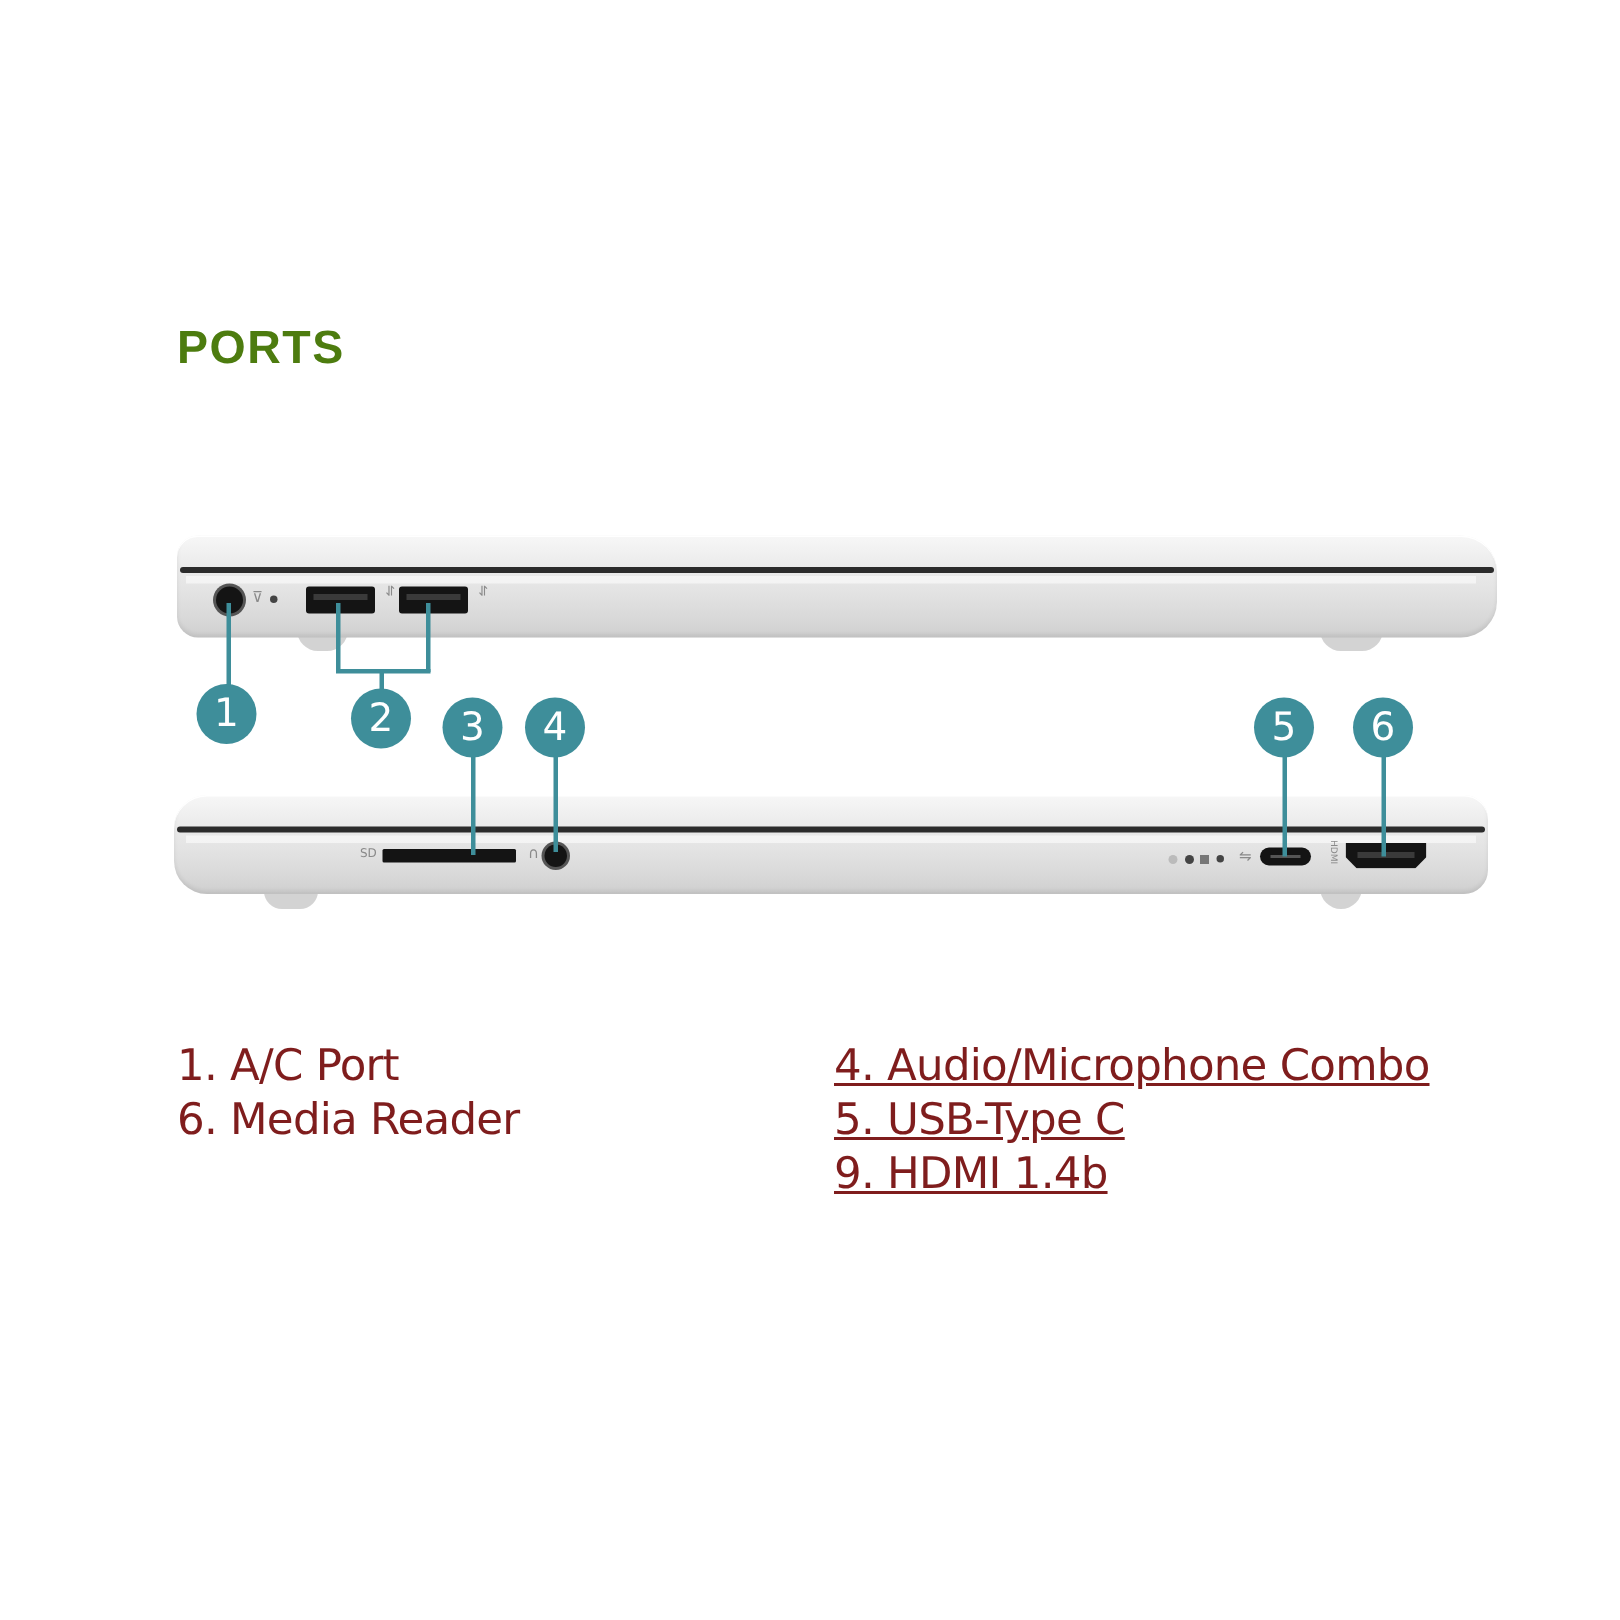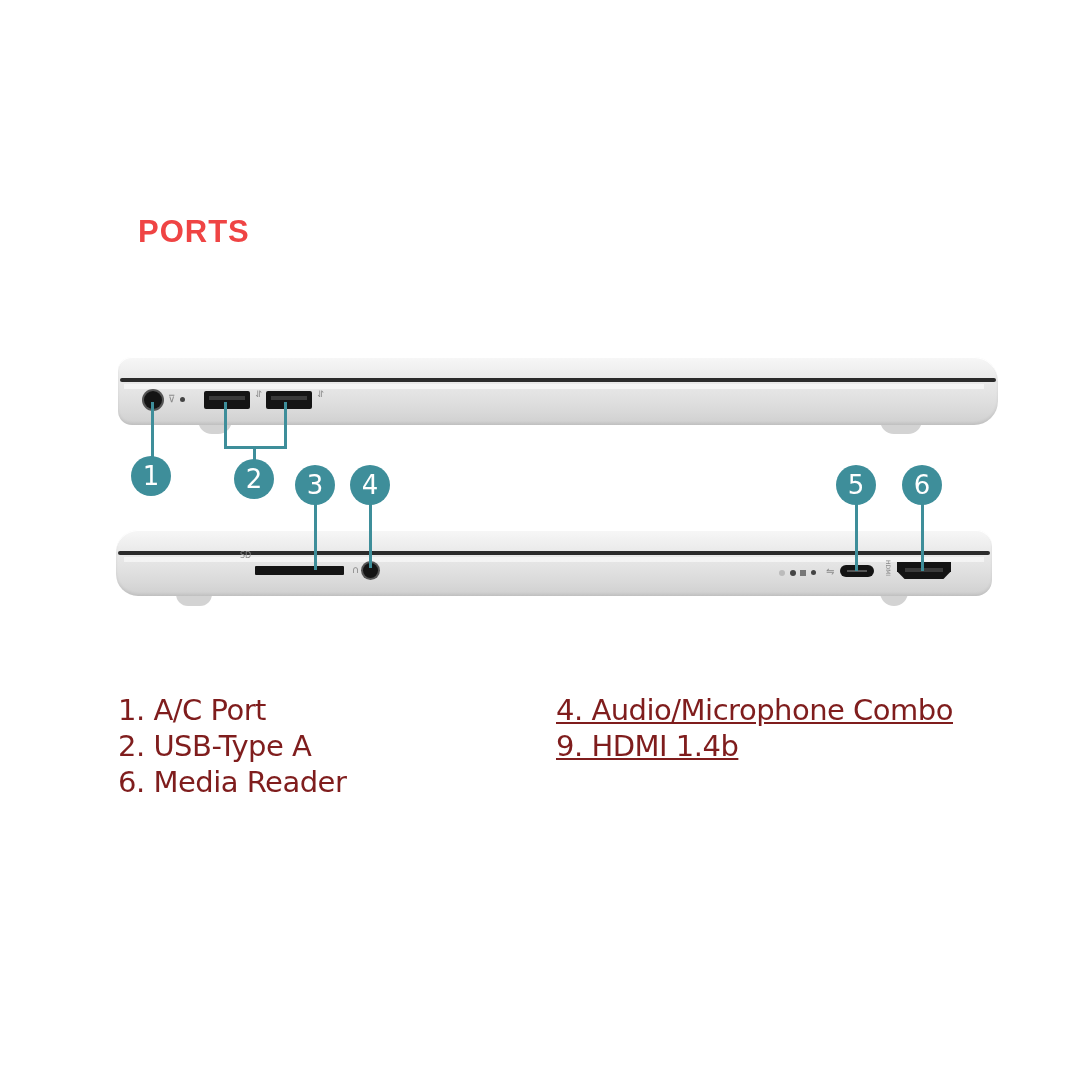--- a/index.html
+++ b/index.html
@@ -13,21 +13,21 @@
     .port-black { position: absolute; background: #141414; }
     .callout { position: absolute; width: 40px; height: 40px; border-radius: 50%; color: #fff; font-size: 26px; text-align: center; line-height: 40px; font-family: "DejaVu Sans", sans-serif; }
     .leader { position: absolute; }
     .glyph { position: absolute; color: #8a8a8a; font-size: 9px; font-family: "DejaVu Sans", sans-serif; }
     .legend { position: absolute; font-size: 29px; color: #7f1d1d; line-height: 36px; font-family: "DejaVu Sans", sans-serif; letter-spacing: -0.5px; }
     .legend div { white-space: nowrap; }
   </style>
 </head>
 <body>
 
-<div class="title" style="color:#ef4444;margin-left:20px;">PORTS</div>
+<div class="title" style="color:#4d7c0f;">PORTS</div>
 
 <div class="laptop">
   <div class="foot" style="left:198px; top:420px; width:34px; height:14px;"></div>
   <div class="foot" style="left:880px; top:420px; width:42px; height:14px;"></div>
   <div class="body-shell" style="left:118px; top:357px; width:880px; height:68px;"></div>
   <div class="lid-line" style="left:120px; top:378px; width:876px;"></div>
   <div class="lower-highlight" style="left:124px; top:384px; width:860px;"></div>
 
   <div class="port-black" style="left:144px; top:391px; width:18px; height:18px; border-radius:50%; box-shadow:0 0 0 2px #555;"></div>
   <div class="glyph" style="left:168px; top:393px; font-size:10px;">⊽</div>
@@ -56,21 +56,21 @@
 <div class="callout" style="left:836px; top:465px; background:#3e8e9a;">5</div>
 <div class="callout" style="left:902px; top:465px; background:#3e8e9a;">6</div>
 
 <div class="laptop">
   <div class="foot" style="left:176px; top:594px; width:36px; height:12px;"></div>
   <div class="foot" style="left:880px; top:590px; width:28px; height:16px; border-radius:0 0 14px 14px;"></div>
   <div class="body-shell" style="left:116px; top:530px; width:876px; height:66px; border-radius:22px 16px 16px 22px;"></div>
   <div class="lid-line" style="left:118px; top:551px; width:872px;"></div>
   <div class="lower-highlight" style="left:124px; top:557px; width:860px;"></div>
 
-  <div class="glyph" style="left:240px; top:551px; font-size:8px;">SD</div>
+  <div class="glyph" style="left:240px; top:564px; font-size:8px;">SD</div>
   <div class="port-black" style="left:255px; top:566px; width:89px; height:9px; border-radius:1px;"></div>
   <div class="glyph" style="left:352px; top:564px; font-size:10px;">∩</div>
   <div class="port-black" style="left:363px; top:563px; width:15px; height:15px; border-radius:50%; box-shadow:0 0 0 2px #555;"></div>
 
   <div class="port-black" style="left:779px; top:570px; width:6px; height:6px; border-radius:50%; background:#bbb;"></div>
   <div class="port-black" style="left:790px; top:570px; width:6px; height:6px; border-radius:50%; background:#444;"></div>
   <div class="port-black" style="left:800px; top:570px; width:6px; height:6px; background:#777;"></div>
   <div class="port-black" style="left:811px; top:570px; width:5px; height:5px; border-radius:50%; background:#444;"></div>
   <div class="glyph" style="left:826px; top:566px; font-size:10px;">⇋</div>
 
@@ -83,19 +83,19 @@
   </div>
 </div>
 
 <div class="leader" style="left:314px; top:504px; width:3px; height:66px; background:#3e8e9a;"></div>
 <div class="leader" style="left:369px; top:504px; width:3px; height:64px; background:#3e8e9a;"></div>
 <div class="leader" style="left:855px; top:504px; width:3px; height:67px; background:#3e8e9a;"></div>
 <div class="leader" style="left:921px; top:504px; width:3px; height:67px; background:#3e8e9a;"></div>
 
 <div class="legend" style="left:118px; top:692px;">
   <div>1. A/C Port</div>
-  <div>2. USB-Type A</div>
   <div>6. Media Reader</div>
 </div>
 <div class="legend" style="left:556px; top:692px;text-decoration:underline;">
   <div>4. Audio/Microphone Combo</div>
+  <div>5. USB-Type C</div>
   <div>9. HDMI 1.4b</div>
 </div>
 
 </body></html>

